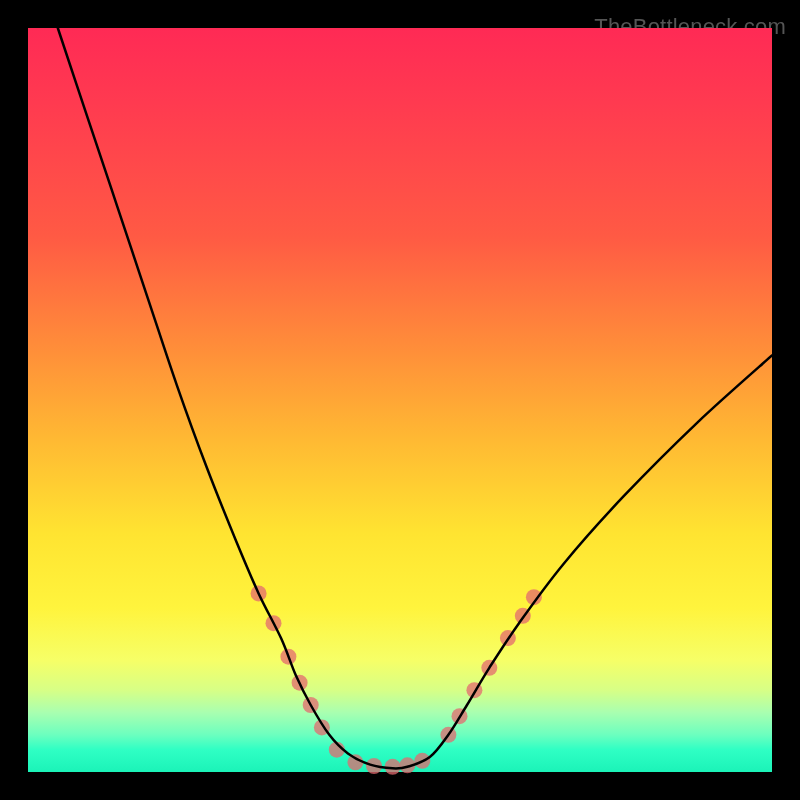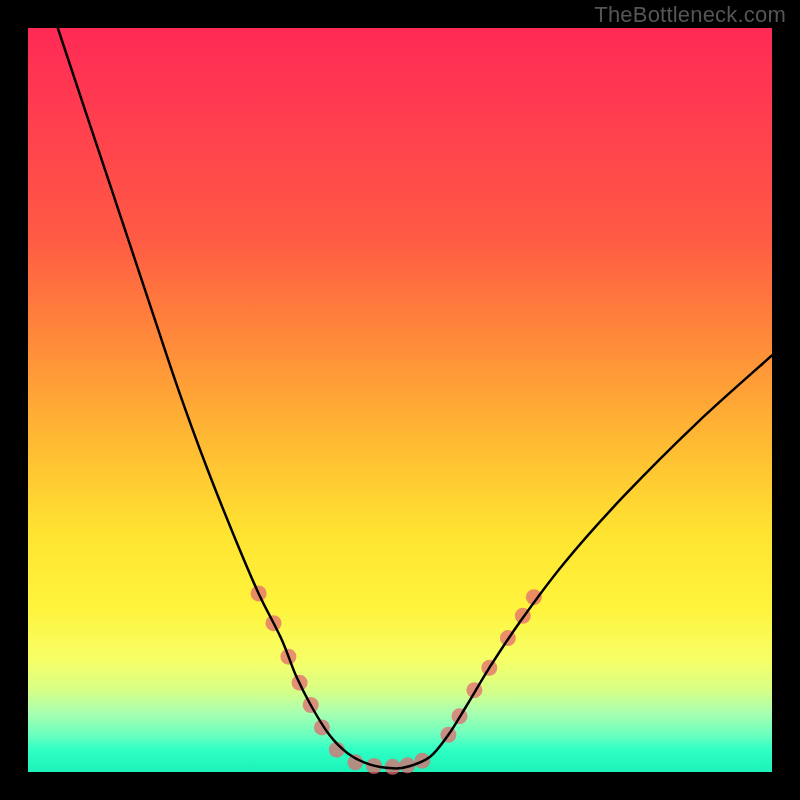--- a/index.html
+++ b/index.html
@@ -36,21 +36,21 @@
       #f6ff67 85%,
       #d7ff86 89%,
       #a9ffb0 92%,
       #6cffbf 95%,
       #2fffc4 97%,
       #1bf3b8 100%
     );
   }
   .watermark {
     position: absolute;
-    top: 2px;
+    top: 14px;
     right: 14px;
     color: #555;
     font-size: 22px;
     font-weight: 400;
     letter-spacing: 0.2px;
     user-select: none;
   }
   svg.curve {
     position: absolute;
     left: 0;

